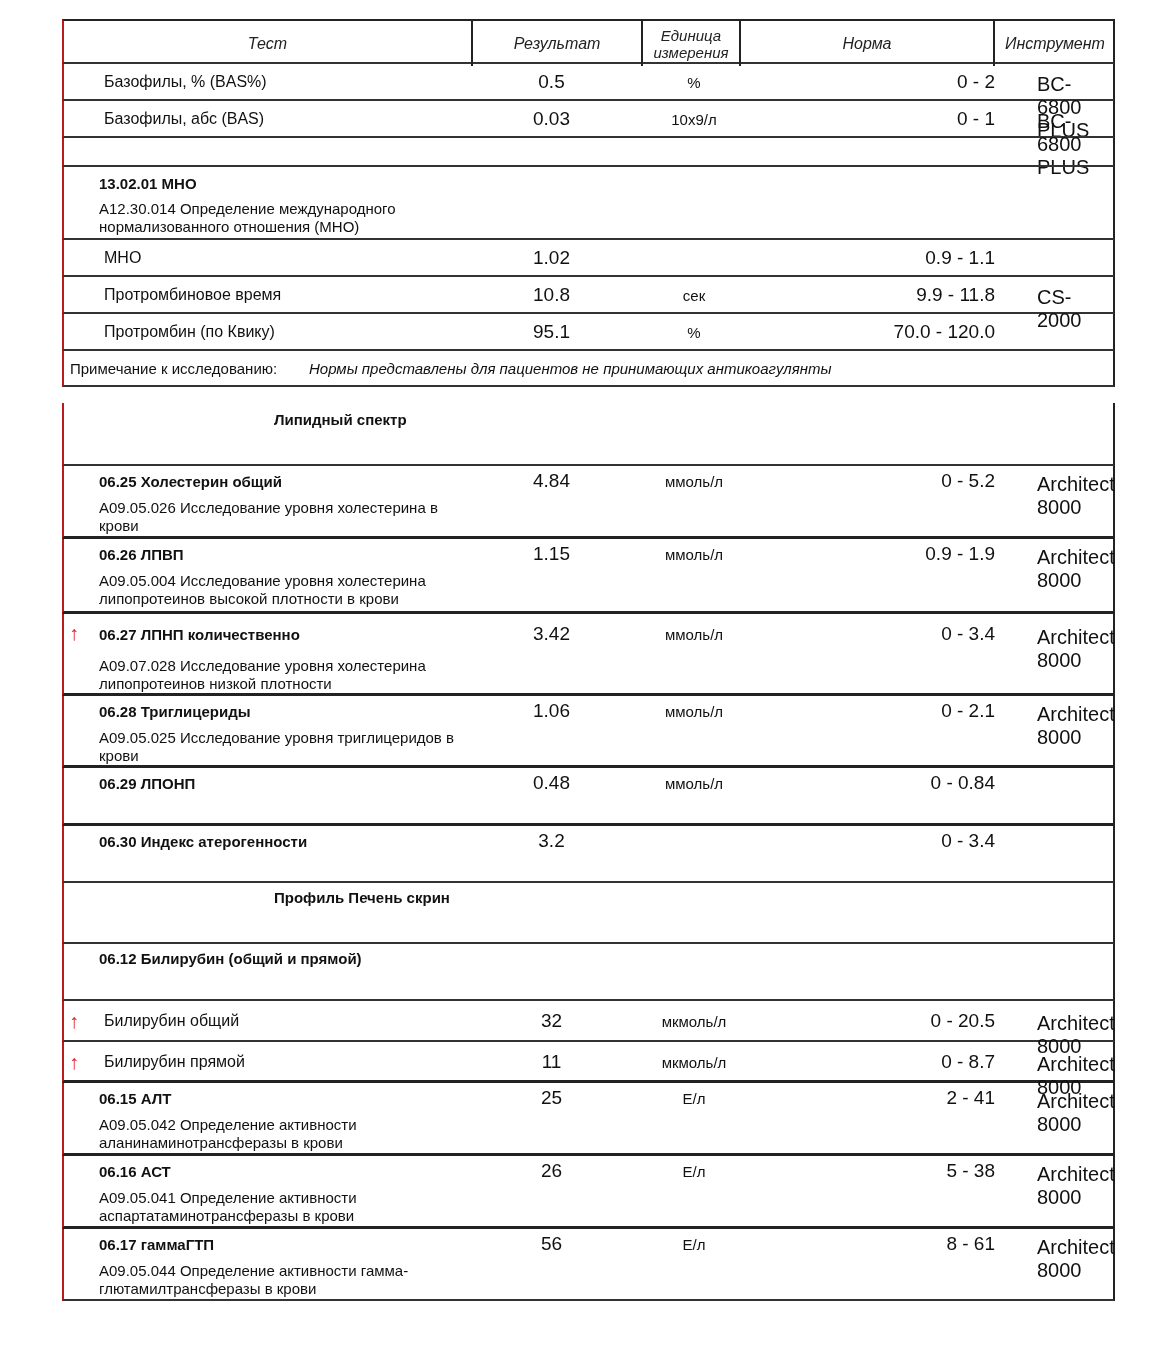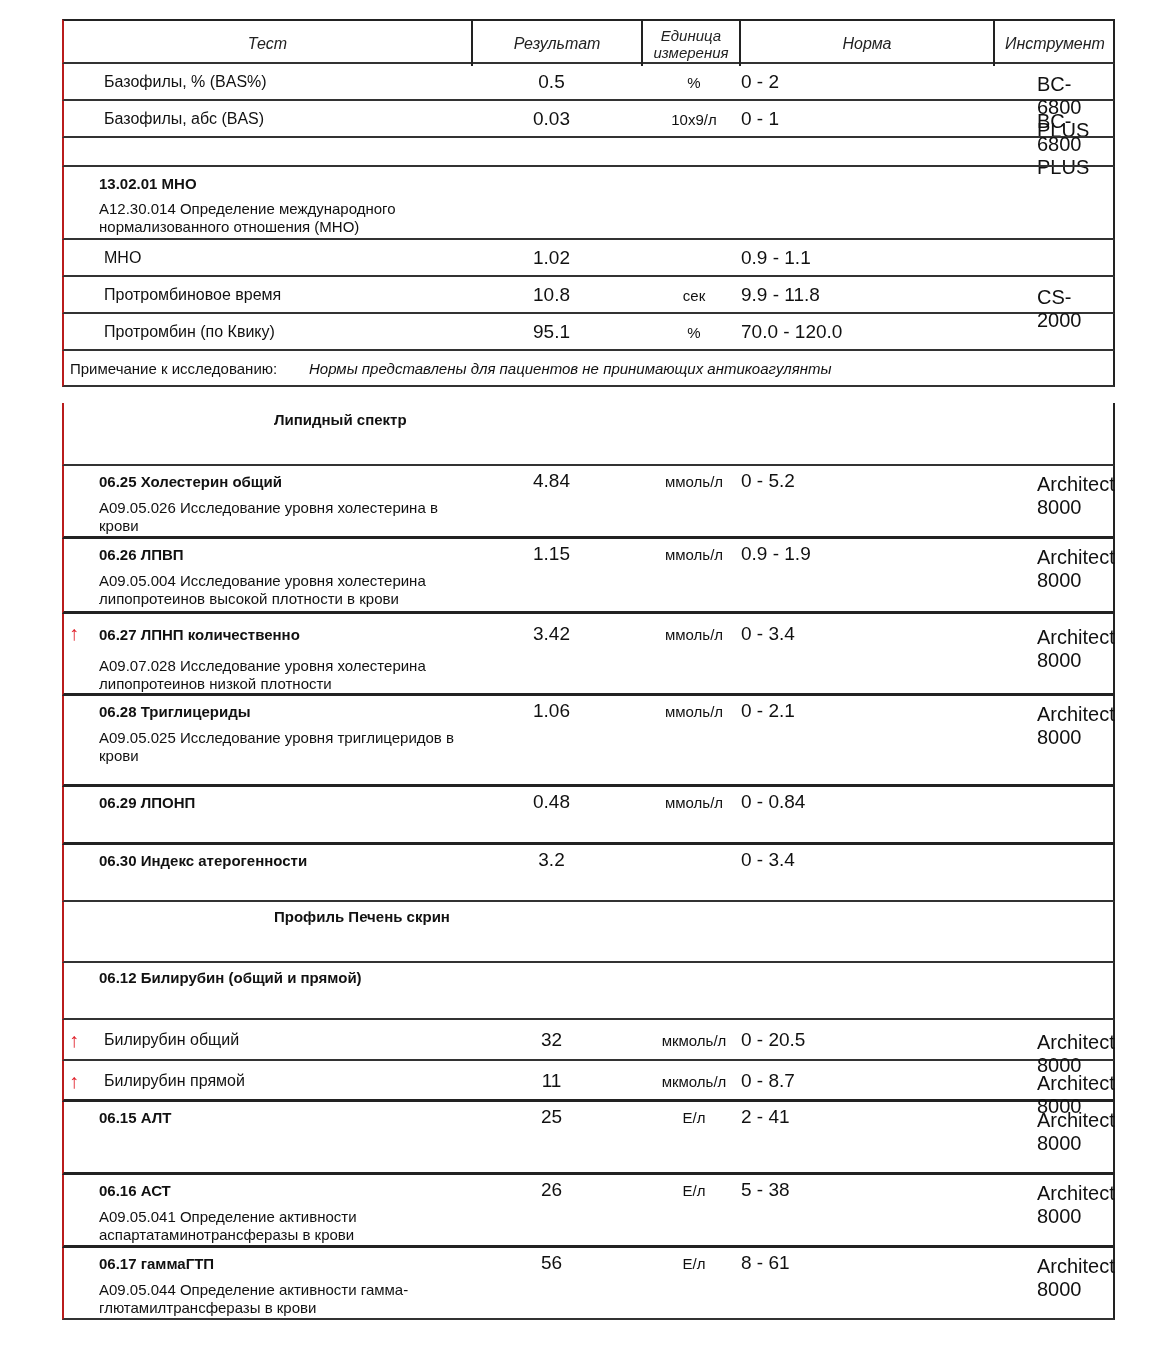--- a/index.html
+++ b/index.html
@@ -13,21 +13,21 @@
   .hdr .c1 { left: 0; width: 409px; }
   .hdr .c2 { left: 409px; width: 170px; }
   .hdr .c3 { left: 579px; width: 98px; font-size: 15px; }
   .hdr .c4 { left: 677px; width: 254px; }
   .hdr .c5 { left: 931px; width: 120px; border-right: none; }
   .name { position: absolute; left: 40px; font-size: 16px; }
   .bold { font-weight: bold; font-size: 15px; }
   .desc { position: absolute; left: 35px; font-size: 15px; line-height: 18px; width: 380px; }
   .res { position: absolute; left: 410px; width: 155px; text-align: center; font-size: 19px; }
   .unit { position: absolute; left: 580px; width: 100px; text-align: center; font-size: 15px; }
-  .norm { position: absolute; left: 677px; width: 254px; text-align: left; font-size: 19px; }
+  .norm { position: absolute; left: 677px; width: 254px; text-align: right; font-size: 19px; }
   .inst { position: absolute; left: 973px; font-size: 20px; }
   .arrow { position: absolute; left: 5px; color: #e0202a; font-size: 20px; }
   .section { position: absolute; left: 210px; font-weight: bold; font-size: 15px; }
   .note-label { position: absolute; left: 6px; font-size: 15px; }
   .note-text { position: absolute; left: 245px; font-size: 15px; font-style: italic; }
 </style>
 </head>
 <body>
 
 <div class="page">
@@ -109,21 +109,21 @@
   </div>
   <div class="row thick" style="height:82px">
     <span class="arrow" style="top:8px">↑</span>
     <span class="name bold" style="left:35px;top:12px">06.27 ЛПНП количественно</span>
     <span class="desc" style="top:43px">А09.07.028 Исследование уровня холестерина липопротеинов низкой плотности</span>
     <span class="res" style="top:9px">3.42</span>
     <span class="unit" style="top:12px">ммоль/л</span>
     <span class="norm" style="top:9px">0 - 3.4</span>
     <span class="inst" style="top:12px">Architect 8000</span>
   </div>
-  <div class="row thick" style="height:91px">
+  <div class="row thick" style="height:72px">
     <span class="arrow" style="top:4px"></span>
     <span class="name bold" style="left:35px;top:7px">06.28 Триглицериды</span>
     <span class="desc" style="top:33px">А09.05.025 Исследование уровня триглицеридов в крови</span>
     <span class="res" style="top:4px">1.06</span>
     <span class="unit" style="top:7px">ммоль/л</span>
     <span class="norm" style="top:4px">0 - 2.1</span>
     <span class="inst" style="top:7px">Architect 8000</span>
   </div>
   <div class="row thick" style="height:58px">
     <span class="name bold" style="left:35px;top:7px">06.29 ЛПОНП</span>
@@ -157,20 +157,21 @@
   <div class="row thick" style="height:41px">
     <span class="arrow" style="top:9px">↑</span>
     <span class="name" style="top:11px">Билирубин прямой</span>
     <span class="res" style="top:9px">11</span>
     <span class="unit" style="top:12px">мкмоль/л</span>
     <span class="norm" style="top:9px">0 - 8.7</span>
     <span class="inst" style="top:11px">Architect 8000</span>
   </div>
   <div class="row thick" style="height:73px">
     <span class="name bold" style="left:35px;top:7px">06.15 АЛТ</span>
+    <span class="desc" style="top:33px">А09.05.042 Определение активности аланинаминотрансферазы в крови</span>
     <span class="res" style="top:4px">25</span>
     <span class="unit" style="top:7px">Е/л</span>
     <span class="norm" style="top:4px">2 - 41</span>
     <span class="inst" style="top:7px">Architect 8000</span>
   </div>
   <div class="row thick" style="height:73px">
     <span class="name bold" style="left:35px;top:7px">06.16 АСТ</span>
     <span class="desc" style="top:33px">А09.05.041 Определение активности аспартатаминотрансферазы в крови</span>
     <span class="res" style="top:4px">26</span>
     <span class="unit" style="top:7px">Е/л</span>

